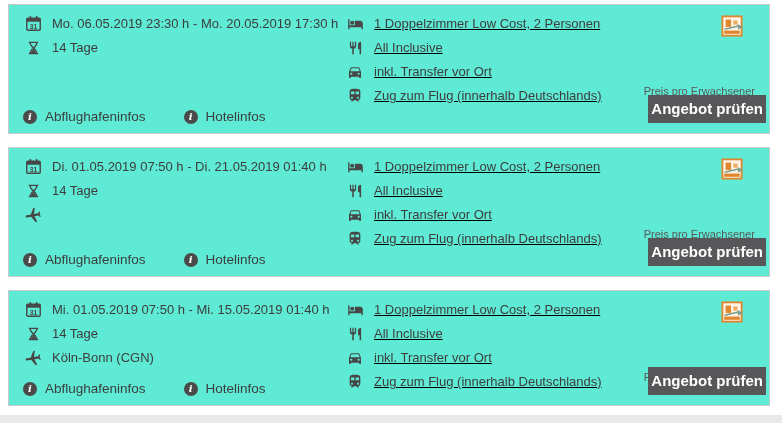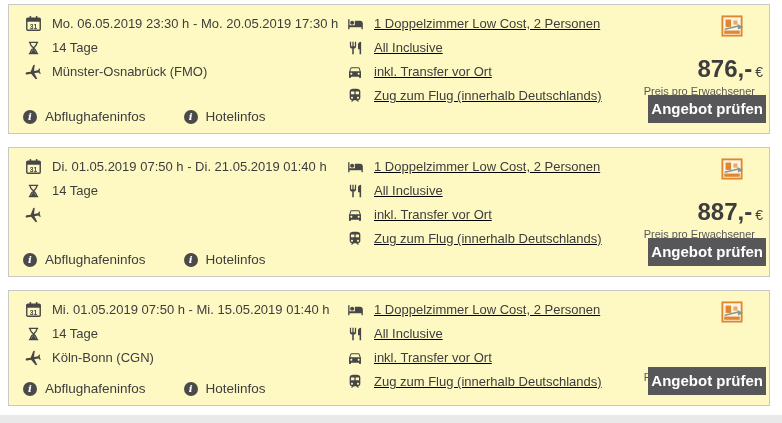--- a/index.html
+++ b/index.html
@@ -1,20 +1,20 @@
 <!DOCTYPE html>
 <html><head>
 <meta charset="utf-8">
 <style>
   * { margin:0; padding:0; box-sizing:border-box; }
   html,body { width:782px; height:423px; background:#ffffff; overflow:hidden;
               font-family:"Liberation Sans", sans-serif; }
   .page { position:relative; width:782px; height:423px; }
   .cards { position:absolute; top:4px; left:8px; width:762px; }
-  .card { position:relative; height:130px; background:#fef9c3; border:1px solid #c9c9c9;
+  .card { position:relative; height:130px; background:#5eead4; border:1px solid #c9c9c9;
           margin-bottom:13px; padding:10px 0 0 14px; }
   .card:last-child { height:116px; margin-bottom:0; }
   .cols { display:flex; }
   .col-left { width:322px; }
   .col-mid { flex:1;text-decoration:underline; }
   .row { display:flex; align-items:center; height:17px; margin-bottom:7px;
          font-size:13px; color:#3d3d3d; white-space:nowrap; }
   .ico { width:20px; margin-right:9px; display:inline-flex; justify-content:center;
          align-items:center; color:#474747; flex:0 0 20px; }
   
@@ -60,28 +60,20 @@
             </div>
           <div class="row">
               <span class="ico">
                 <svg width="15" height="16" viewBox="0 0 24 24" fill="none" stroke="currentColor" stroke-width="2" stroke-linejoin="round">
     <path d="M4.5 3h15M4.5 21h15M6.5 3c0 8 11 10 11 18M17.5 3c0 8-11 10-11 18"></path>
     <path d="M12 13l4.5 7h-9z" fill="currentColor" stroke="none"></path>
   </svg>
               </span>
               <span>14 Tage</span>
             </div>
-          <div class="row">
-              <span class="ico">
-                <svg width="18" height="18" viewBox="0 0 24 24">
-    <path fill="currentColor" transform="rotate(-100 12 12)" d="M21 16v-2l-8-5V3.5a1.5 1.5 0 0 0-3 0V9l-8 5v2l8-2.5V19l-2 1.5V22l3.5-1 3.5 1v-1.5L13 19v-5.5z"></path>
-  </svg>
-              </span>
-              <span>Münster-Osnabrück (FMO)</span>
-            </div>
         </div>
         <div class="col-mid">
           <div class="row">
               <span class="ico">
                 <svg width="19" height="16" viewBox="0 0 24 24">
     <path fill="currentColor" d="M7 13c1.66 0 3-1.34 3-3S8.66 7 7 7s-3 1.34-3 3 1.34 3 3 3zm12-6h-8v7H3V5H1v15h2v-3h18v3h2v-9c0-2.21-1.79-4-4-4z"></path>
   </svg>
               </span>
               <span>1 Doppelzimmer Low Cost, 2 Personen</span>
             </div>
@@ -115,21 +107,20 @@
         <span class="logo">
             <svg width="22" height="22" viewBox="0 0 24 24" overflow="visible">
     <rect x="1.5" y="1.5" width="21" height="21" fill="#fdf3e7" stroke="#e0862c" stroke-width="2"></rect>
     <rect x="5" y="5" width="6" height="8" fill="#e0862c"></rect>
     <rect x="13.5" y="6" width="4.5" height="4.5" fill="#eda95f"></rect>
     <rect x="3.5" y="17" width="17" height="3.5" fill="#e0862c"></rect>
     <line x1="4" y1="15.5" x2="19" y2="12" stroke="#7d9c8d" stroke-width="1.6"></line>
     <path d="M18 9.8l6.2 3.4-5.6 2.6z" fill="#7d9c8d"></path>
   </svg>
           </span>
-        <div class="price-line"><span>876,-</span><span class="cur">€</span></div>
         <div class="price-note">Preis pro Erwachsener</div>
         <button class="btn">Angebot prüfen</button>
       </div>
       <div class="links">
         <span class="link">
             <span class="info-badge">i</span>
             <span>Abflughafeninfos</span>
           </span>
         <span class="link">
             <span class="info-badge">i</span>
@@ -209,21 +200,20 @@
         <span class="logo">
             <svg width="22" height="22" viewBox="0 0 24 24" overflow="visible">
     <rect x="1.5" y="1.5" width="21" height="21" fill="#fdf3e7" stroke="#e0862c" stroke-width="2"></rect>
     <rect x="5" y="5" width="6" height="8" fill="#e0862c"></rect>
     <rect x="13.5" y="6" width="4.5" height="4.5" fill="#eda95f"></rect>
     <rect x="3.5" y="17" width="17" height="3.5" fill="#e0862c"></rect>
     <line x1="4" y1="15.5" x2="19" y2="12" stroke="#7d9c8d" stroke-width="1.6"></line>
     <path d="M18 9.8l6.2 3.4-5.6 2.6z" fill="#7d9c8d"></path>
   </svg>
           </span>
-        <div class="price-line"><span>887,-</span><span class="cur">€</span></div>
         <div class="price-note">Preis pro Erwachsener</div>
         <button class="btn">Angebot prüfen</button>
       </div>
       <div class="links">
         <span class="link">
             <span class="info-badge">i</span>
             <span>Abflughafeninfos</span>
           </span>
         <span class="link">
             <span class="info-badge">i</span>

